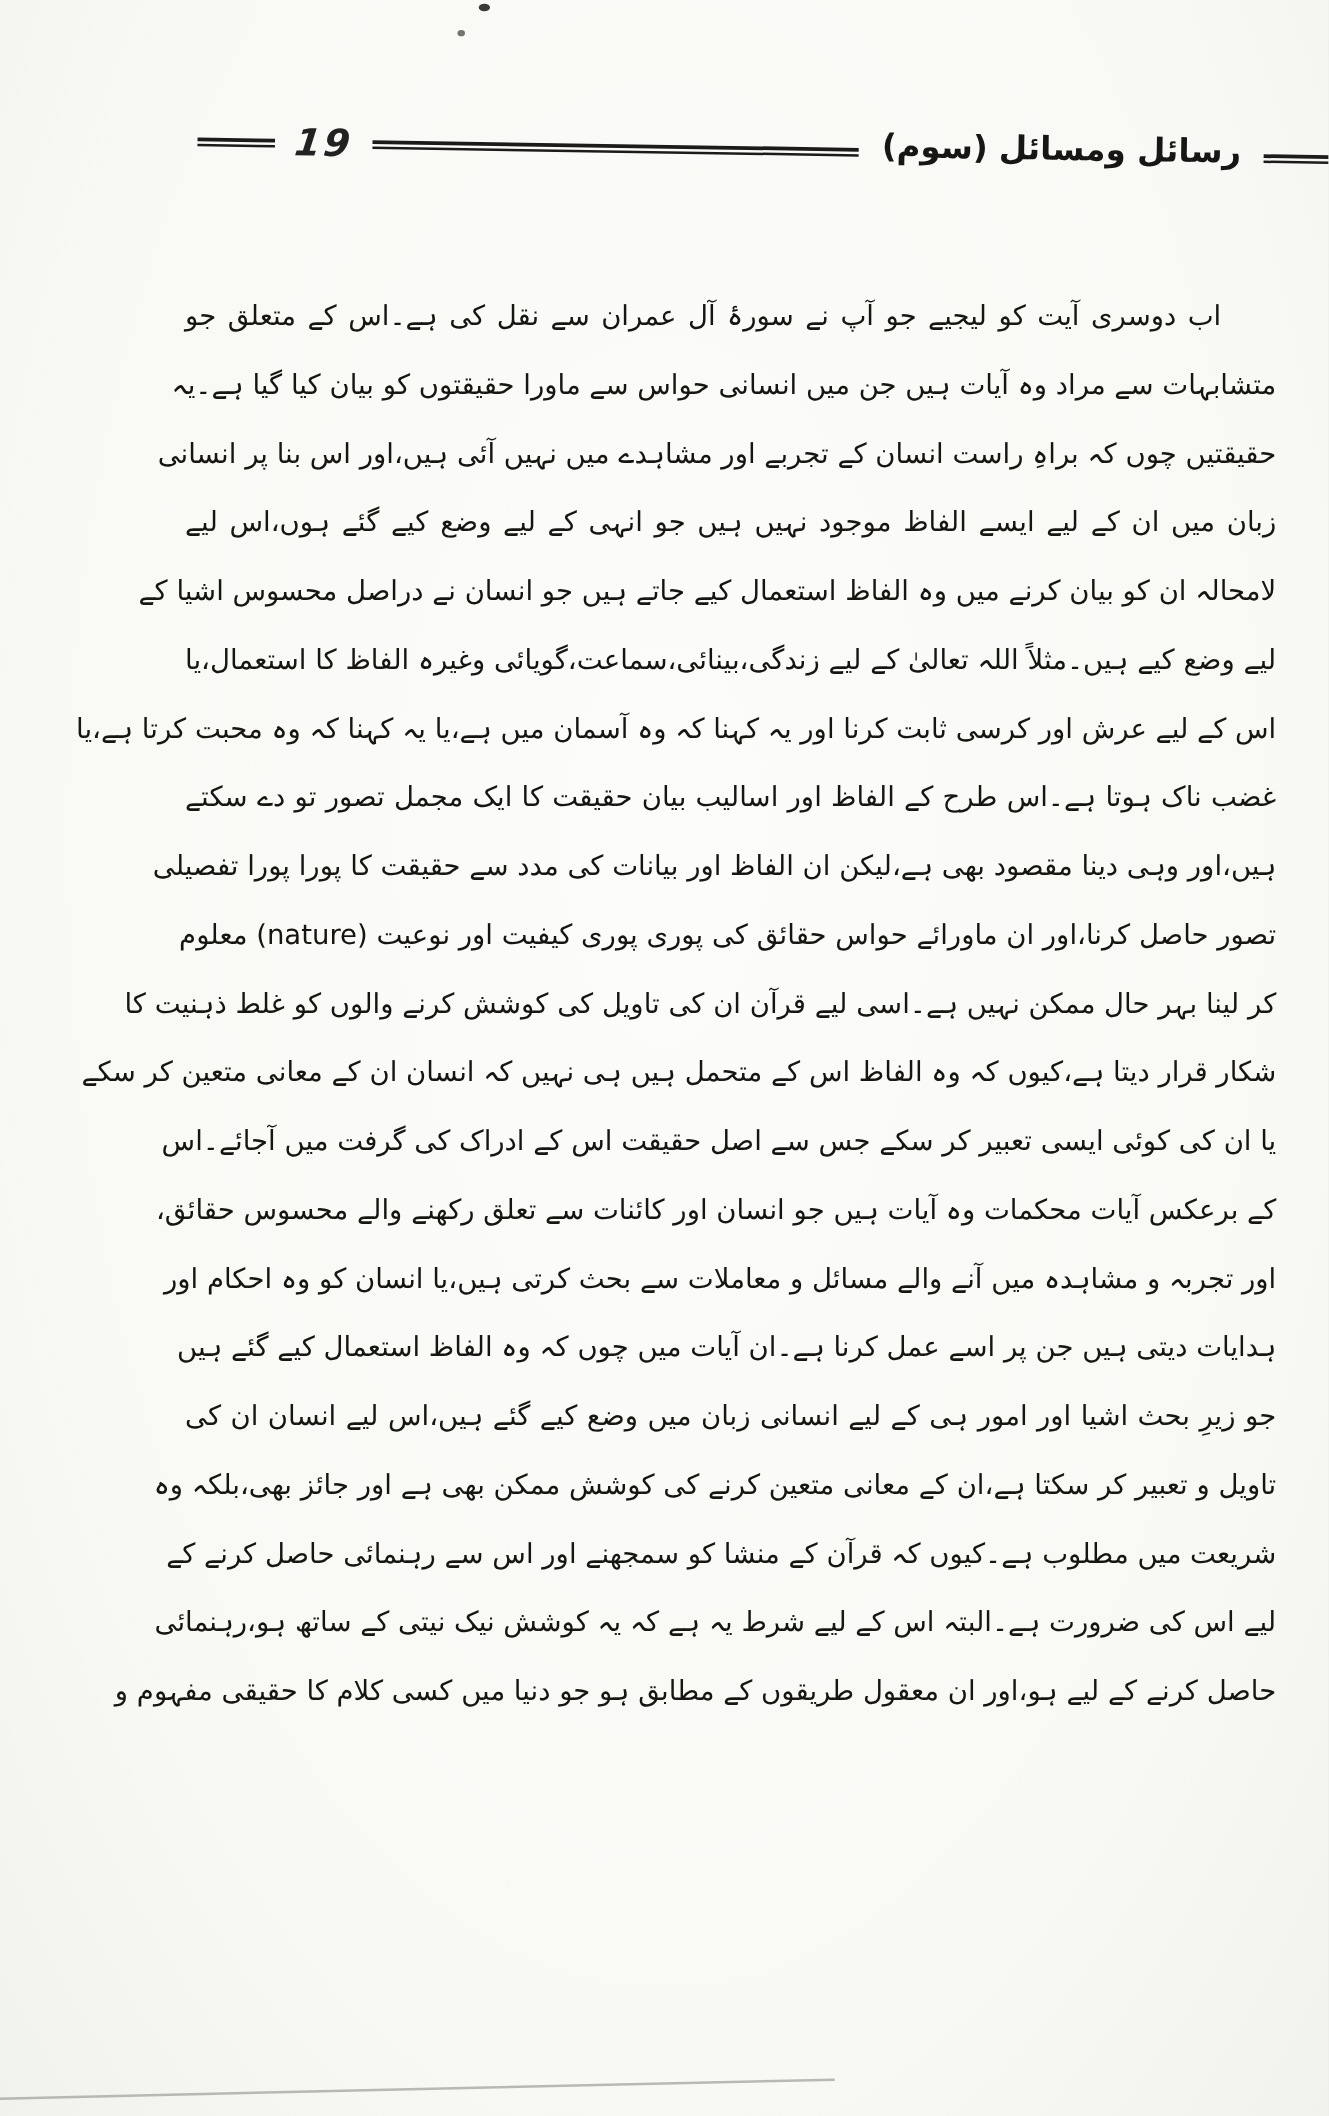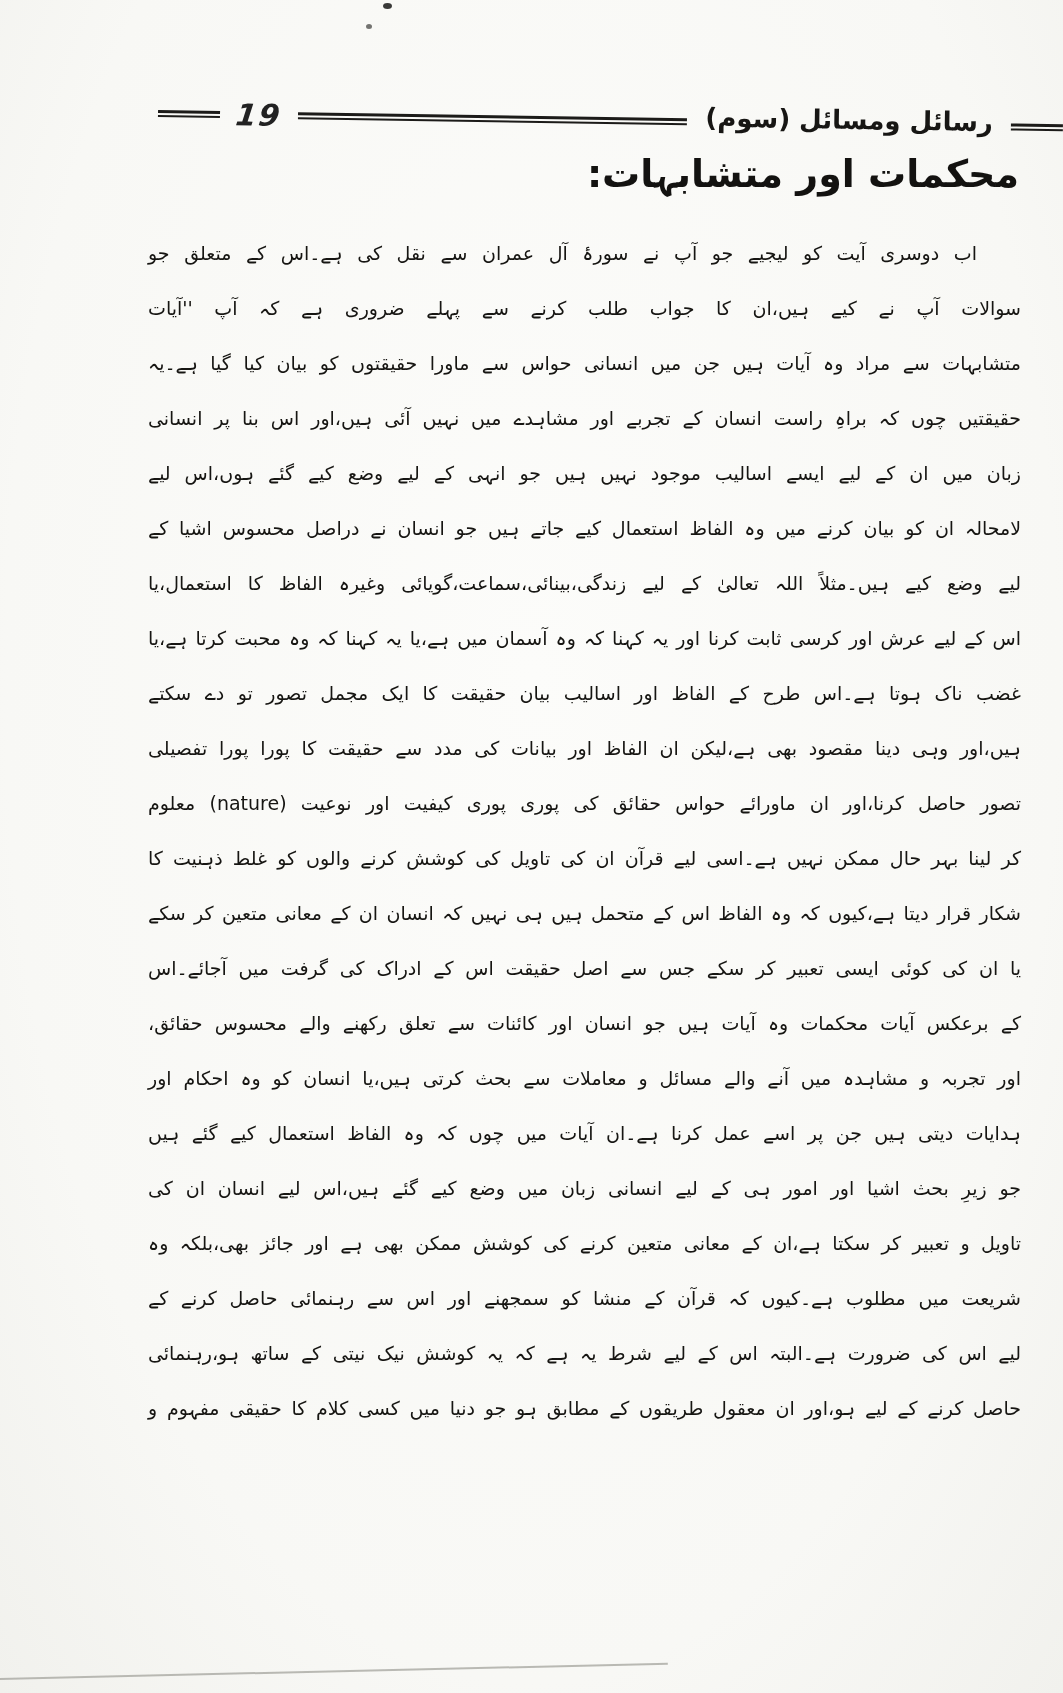--- a/index.html
+++ b/index.html
@@ -76,21 +76,21 @@
   .body-text {
     position: absolute;
     top: 226px;
     right: 42px;
     left: 148px;
     direction: rtl;
   }
   .body-line {
     height: 55px;
     line-height: 55px;
-    font-size: 19px;
+    font-size: 22px;
     white-space: nowrap;
     text-align: justify;
     text-align-last: justify;
     color: #161512;
   }
   .body-line:first-child {
     padding-right: 44px;
   }
 
   
@@ -122,28 +122,26 @@
   <div class="speck-2"></div>
 
   <header class="page-header">
     <span class="rule rule-left"></span>
     <span class="page-num">19</span>
     <span class="rule rule-main"></span>
     <span class="book-title">رسائل ومسائل (سوم)</span>
     <span class="rule rule-right"></span>
   </header>
 
-  <h1 class="section-heading">محکمات اور متشابہات:</h1>
 
   <div class="body-text">
       <div class="body-line">اب دوسری آیت کو لیجیے جو آپ نے سورۂ آل عمران سے نقل کی ہے۔اس کے متعلق جو</div>
-      <div class="body-line">سوالات آپ نے کیے ہیں،ان کا جواب طلب کرنے سے پہلے ضروری ہے کہ آپ ''آیات</div>
       <div class="body-line">متشابہات سے مراد وہ آیات ہیں جن میں انسانی حواس سے ماورا حقیقتوں کو بیان کیا گیا ہے۔یہ</div>
       <div class="body-line">حقیقتیں چوں کہ براہِ راست انسان کے تجربے اور مشاہدے میں نہیں آئی ہیں،اور اس بنا پر انسانی</div>
-      <div class="body-line">زبان میں ان کے لیے ایسے اسالیب موجود نہیں ہیں جو انہی کے لیے وضع کیے گئے ہوں،اس لیے</div>
+      <div class="body-line">زبان میں ان کے لیے ایسے الفاظ موجود نہیں ہیں جو انہی کے لیے وضع کیے گئے ہوں،اس لیے</div>
       <div class="body-line">لامحالہ ان کو بیان کرنے میں وہ الفاظ استعمال کیے جاتے ہیں جو انسان نے دراصل محسوس اشیا کے</div>
       <div class="body-line">لیے وضع کیے ہیں۔مثلاً اللہ تعالیٰ کے لیے زندگی،بینائی،سماعت،گویائی وغیرہ الفاظ کا استعمال،یا</div>
       <div class="body-line">اس کے لیے عرش اور کرسی ثابت کرنا اور یہ کہنا کہ وہ آسمان میں ہے،یا یہ کہنا کہ وہ محبت کرتا ہے،یا</div>
       <div class="body-line">غضب ناک ہوتا ہے۔اس طرح کے الفاظ اور اسالیب بیان حقیقت کا ایک مجمل تصور تو دے سکتے</div>
       <div class="body-line">ہیں،اور وہی دینا مقصود بھی ہے،لیکن ان الفاظ اور بیانات کی مدد سے حقیقت کا پورا پورا تفصیلی</div>
       <div class="body-line">تصور حاصل کرنا،اور ان ماورائے حواس حقائق کی پوری پوری کیفیت اور نوعیت (nature) معلوم</div>
       <div class="body-line">کر لینا بہر حال ممکن نہیں ہے۔اسی لیے قرآن ان کی تاویل کی کوشش کرنے والوں کو غلط ذہنیت کا</div>
       <div class="body-line">شکار قرار دیتا ہے،کیوں کہ وہ الفاظ اس کے متحمل ہیں ہی نہیں کہ انسان ان کے معانی متعین کر سکے</div>
       <div class="body-line">یا ان کی کوئی ایسی تعبیر کر سکے جس سے اصل حقیقت اس کے ادراک کی گرفت میں آجائے۔اس</div>
       <div class="body-line">کے برعکس آیات محکمات وہ آیات ہیں جو انسان اور کائنات سے تعلق رکھنے والے محسوس حقائق،</div>

